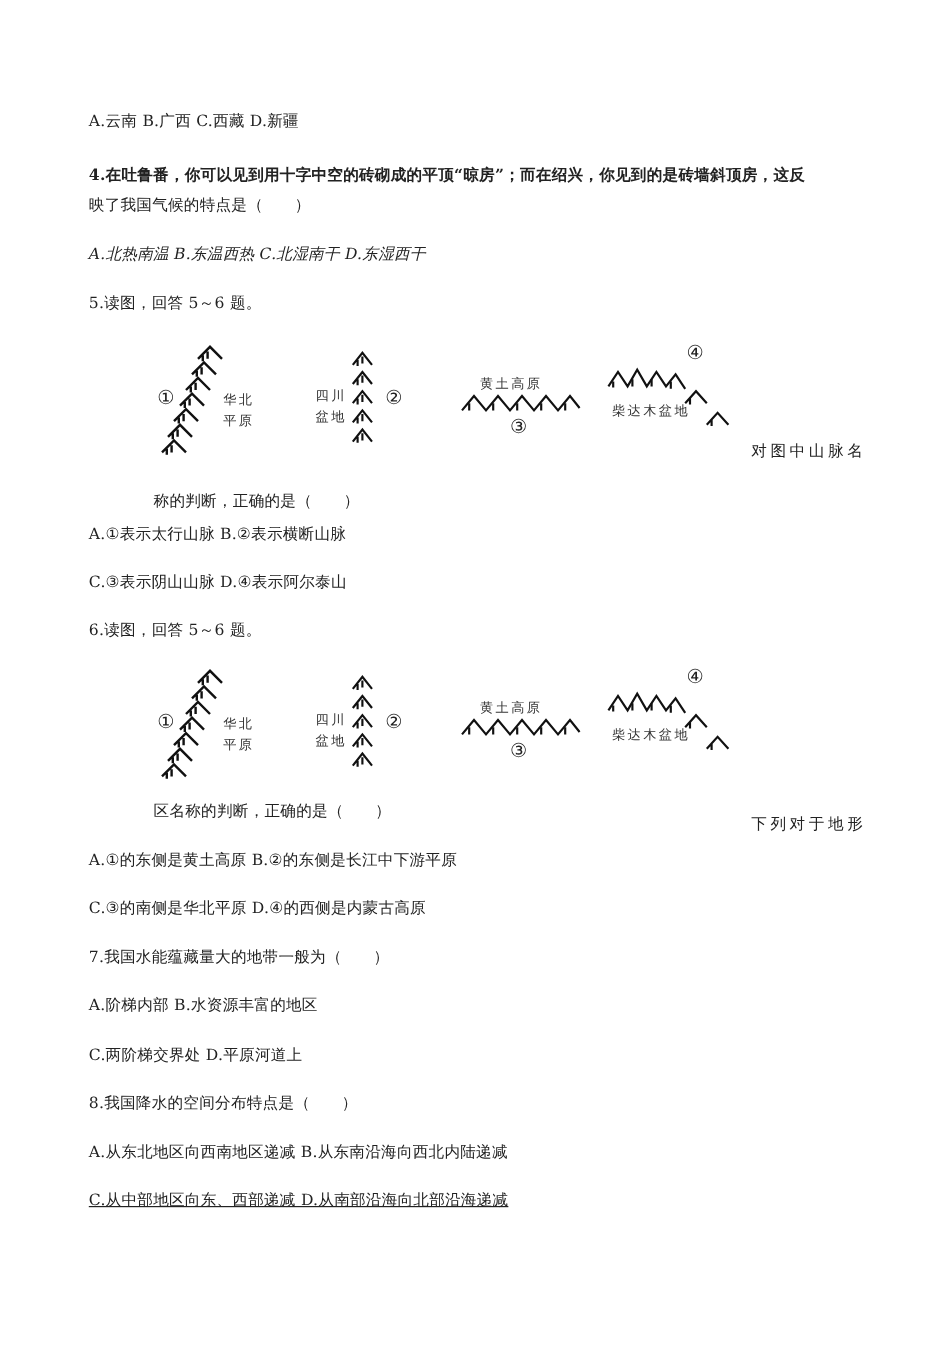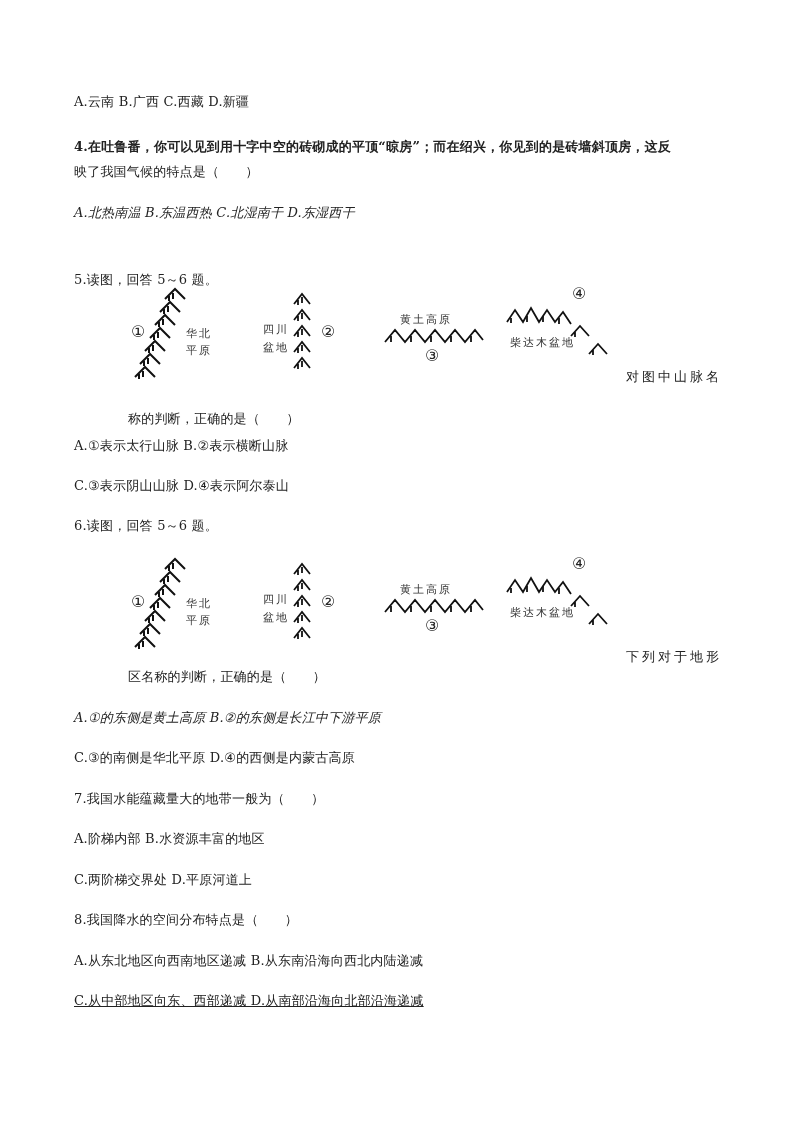--- a/index.html
+++ b/index.html
@@ -15,21 +15,21 @@
 </style>
 </head>
 <body>
 
 <div class="line" style="top:93px;">A.云南 B.广西 C.西藏 D.新疆</div>
 
 <div class="line" style="top:138px;font-weight:bold;">4.在吐鲁番，你可以见到用十字中空的砖砌成的平顶“晾房”；而在绍兴，你见到的是砖墙斜顶房，这反</div>
 <div class="line" style="top:163px;">映了我国气候的特点是（　　）</div>
 <div class="line" style="top:204px;font-style:italic;">A.北热南温 B.东温西热 C.北湿南干 D.东湿西干</div>
 
-<div class="line" style="top:245px;margin-top:26px;">5.读图，回答 5～6 题。</div>
+<div class="line" style="top:245px;">5.读图，回答 5～6 题。</div>
 
 <div class="figure" style="top:282px;">
 
   <svg class="mtn" style="left:0;top:0;" width="80" height="100">
     <g fill="none" stroke="#111" stroke-width="2">
       <path d="M10 95 L20 85 L30 95 M14 92 L14 97 M18 89 L18 95"></path>
       <path d="M15 82 L25 72 L35 82 M19 79 L19 84 M23 76 L23 82"></path>
       <path d="M20 69 L30 59 L40 69 M24 66 L24 71 M28 63 L28 69"></path>
       <path d="M25 56 L35 46 L45 56 M29 53 L29 58 M33 50 L33 56"></path>
       <path d="M30 43 L40 33 L50 43 M34 40 L34 45 M38 37 L38 43"></path>
@@ -125,23 +125,23 @@
       <path d="M2 20 L10 8 L18 20 L26 6 L34 20 L42 8 L50 20 L58 10 L66 22"></path>
       <path d="M6 16 L6 21 M22 14 L22 20 M38 14 L38 20 M54 16 L54 22"></path>
       <path d="M66 34 L75 24 L84 34 M70 30 L70 35"></path>
       <path d="M84 52 L93 42 L102 52 M88 48 L88 53"></path>
     </g>
   </svg>
   <div class="fig-num" style="left:447px;top:2px;">④</div>
   <div class="fig-label" style="left:385px;top:53px;">柴达木盆地</div>
 </div>
 
-<div class="right-frag" style="left:626px;top:648px;">下列对于地形</div>
+<div class="right-frag" style="left:626px;top:679px;">下列对于地形</div>
 <div class="line indent" style="top:668px;">区名称的判断，正确的是（　　）</div>
-<div class="line" style="top:709px;font-style:italic;">A.①的东侧是黄土高原 B.②的东侧是长江中下游平原</div>
+<div class="line" style="top:709px;">A.①的东侧是黄土高原 B.②的东侧是长江中下游平原</div>
 <div class="line" style="top:749px;">C.③的南侧是华北平原 D.④的西侧是内蒙古高原</div>
 
 <div class="line" style="top:790px;">7.我国水能蕴藏量大的地带一般为（　　）</div>
 <div class="line" style="top:830px;">A.阶梯内部 B.水资源丰富的地区</div>
 <div class="line" style="top:871px;">C.两阶梯交界处 D.平原河道上</div>
 
 <div class="line" style="top:911px;">8.我国降水的空间分布特点是（　　）</div>
 <div class="line" style="top:952px;">A.从东北地区向西南地区递减 B.从东南沿海向西北内陆递减</div>
 <div class="line" style="top:992px;text-decoration:underline;">C.从中部地区向东、西部递减 D.从南部沿海向北部沿海递减</div>
 

